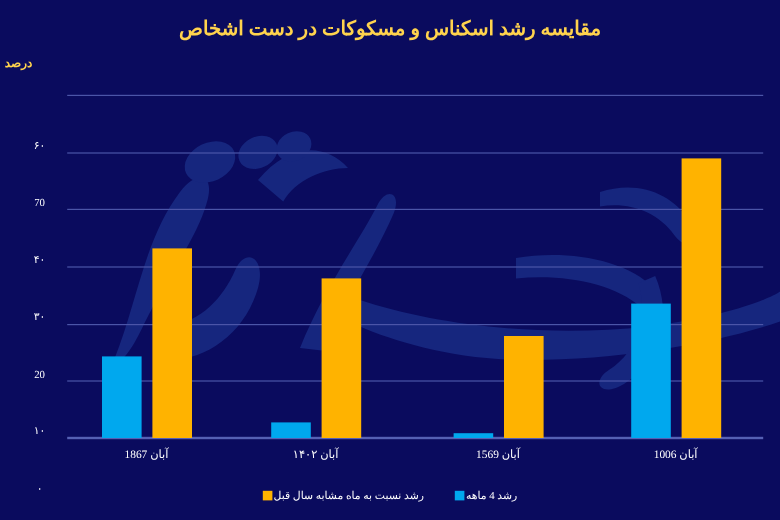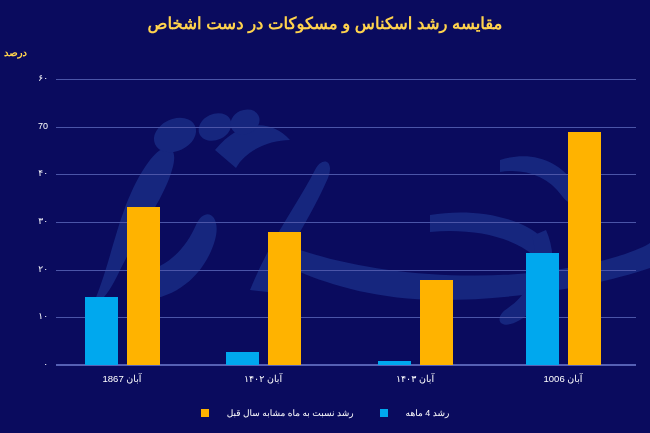--- a/index.html
+++ b/index.html
@@ -7,21 +7,21 @@
     margin: 0;
     padding: 0;
     background: #0a0b5e;
   }
   #stage {
     position: relative;
     width: 650px;
     height: 433px;
     background: #0a0b5e;
     overflow: hidden;
-    font-family: Liberation Sans, sans-serif;
+    font-family: Liberation Serif, serif;
   }
 
   
   #watermark {
     position: absolute;
     left: 0; top: 0;
     width: 650px; height: 433px;
     pointer-events: none;
     opacity: 1;
   }
@@ -71,24 +71,25 @@
     position: absolute;
     left: 0;
     width: 580px;
     height: 2px;
     background: #5560b4;
   }
   .ytick-wrap {
     position: absolute;
     left: -38px;
     width: 30px;
-    text-align: right;
+    text-align: center;
     color: #ffffff;
     font-size: 9px;
     white-space: nowrap;
+    margin-top: 43px;
   }
 
   
   .bar {
     position: absolute;
     bottom: 0;
   }
   .bar.blue  { background: #00a8ee; }
   .bar.orange{ background: #ffb300; }
 
@@ -113,21 +114,21 @@
     flex-direction: row-reverse;
     justify-content: center;
     align-items: center;
     gap: 26px;
     direction: rtl;
   }
   .legend-item {
     display: flex;
     flex-direction: row-reverse;
     align-items: center;
-    gap: 18px;
+    gap: 1px;
   }
   .legend-swatch {
     width: 8px;
     height: 8px;
     display: inline-block;
   }
   .legend-text {
     color: #ffffff;
     font-size: 9px;
     white-space: nowrap;
@@ -166,21 +167,21 @@
 
   <div id="ylabel">درصد</div>
 
   <div id="plot">
 
   <div class="baseline" style="top: 285px;"></div>
       <div class="ytick-wrap" style="top: 280px;">۰</div>
       <div class="gridline" style="top: 238.333px;"></div>
       <div class="ytick-wrap" style="top: 232.333px;">۱۰</div>
       <div class="gridline" style="top: 190.667px;"></div>
-      <div class="ytick-wrap" style="top: 184.667px;">۲۰</div>
+      <div class="ytick-wrap" style="top: 184.667px;">20</div>
       <div class="gridline" style="top: 143px;"></div>
       <div class="ytick-wrap" style="top: 137px;">۳۰</div>
       <div class="gridline" style="top: 95.3333px;"></div>
       <div class="ytick-wrap" style="top: 89.3333px;">۴۰</div>
       <div class="gridline" style="top: 47.6667px;"></div>
       <div class="ytick-wrap" style="top: 41.6667px;">70</div>
       <div class="gridline" style="top: 0px;"></div>
       <div class="ytick-wrap" style="top: -6px;">۶۰</div>
       <div class="bar blue" title="رشد ۸ ماهه: 14.2" style="left: 28.5px; width: 33px; height: 67.6867px;"></div>
       <div class="bar orange" title="رشد نسبت به ماه مشابه سال قبل: 33.2" style="left: 70.5px; width: 33px; height: 158.253px;"></div>
@@ -198,15 +199,15 @@
         <span class="legend-text">رشد نسبت به ماه مشابه سال قبل</span>
       </div>
       <div class="legend-item">
         <span class="legend-swatch" style="background: rgb(0, 168, 238);"></span>
         <span class="legend-text">رشد 4 ماهه</span>
       </div>
     </div>
 
 <div class="xlabel" style="left: 72px; width: 100px;">آبان 1867</div>
     <div class="xlabel" style="left: 213px; width: 100px;">آبان ۱۴۰۲</div>
-    <div class="xlabel" style="left: 365px; width: 100px;">آبان ۱۴۰۳</div>
+    <div class="xlabel" style="left: 365px; width: 100px;">آبان 1569</div>
     <div class="xlabel" style="left: 513px; width: 100px;">آبان 1006</div>
   </div>
 
 </body></html>

